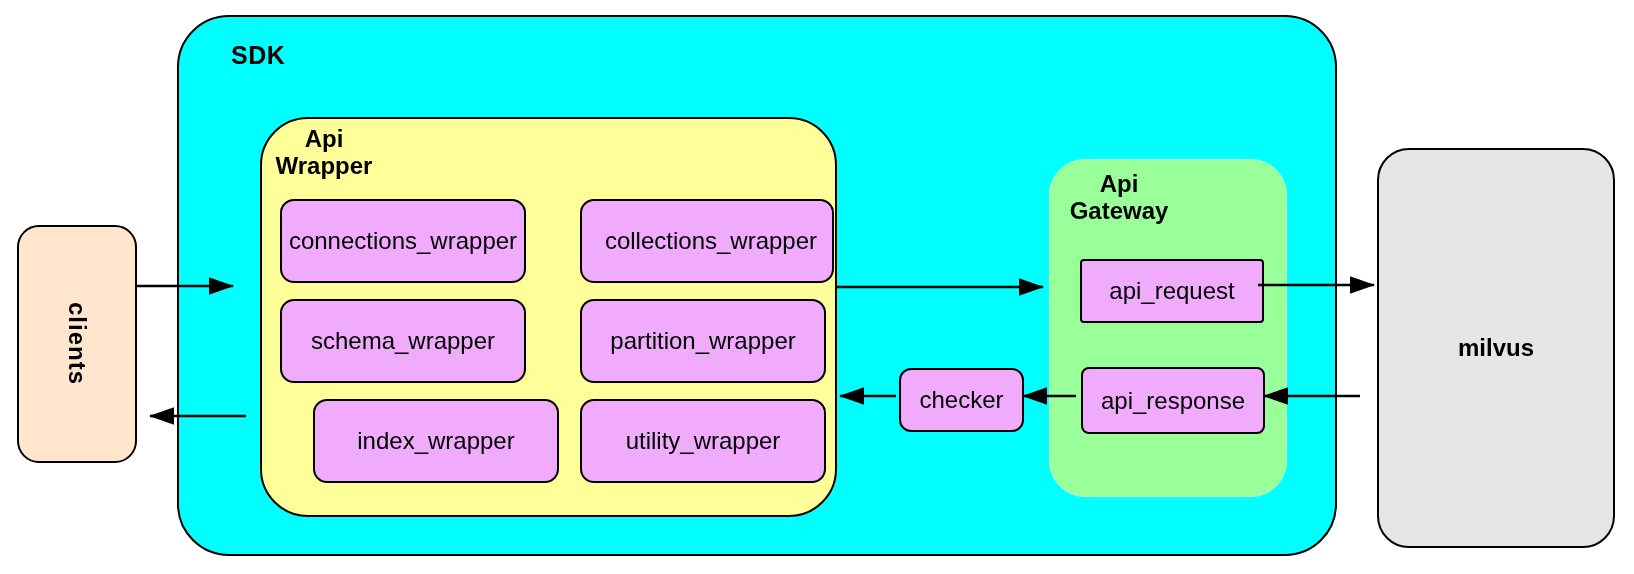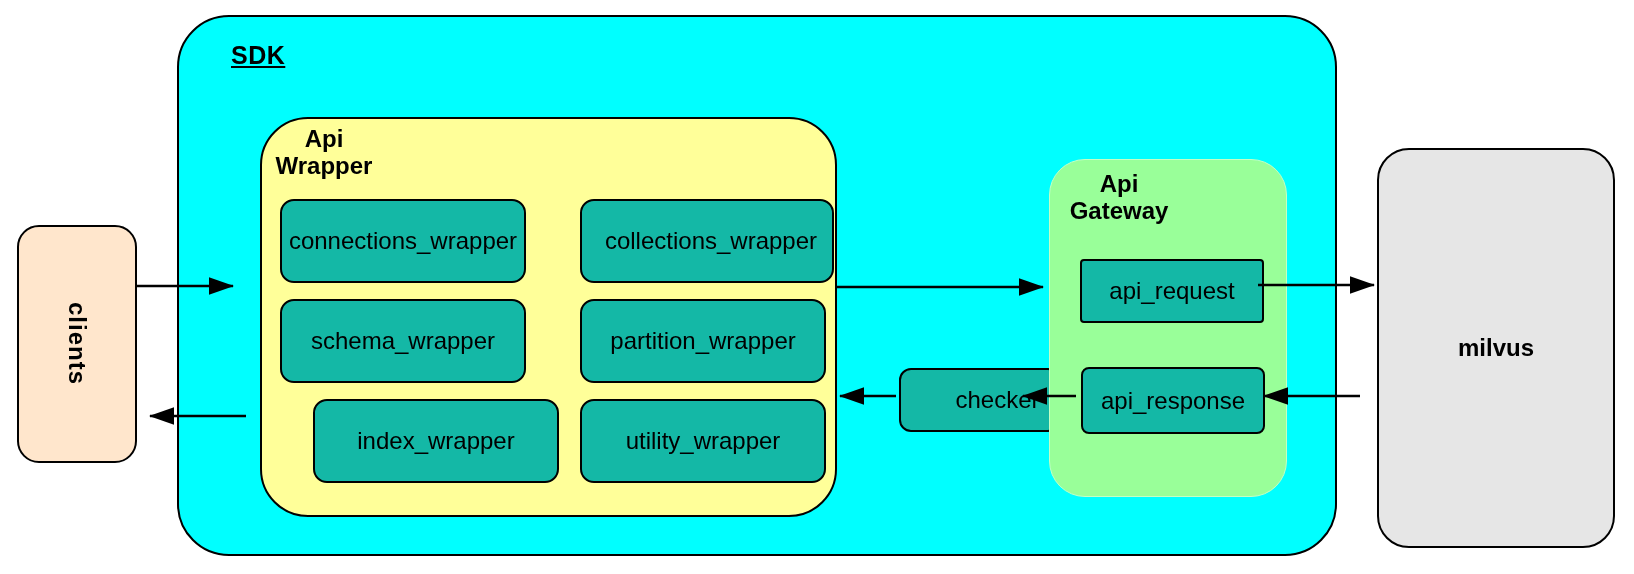--- a/index.html
+++ b/index.html
@@ -11,32 +11,32 @@
   }
   .box { position:absolute; box-sizing:border-box; }
 
   
   .sdk {
     left:177px; top:15px; width:1160px; height:541px;
     background:#00FFFF; border:2.5px solid #000; border-radius:52px;
   }
   .sdk-label {
     position:absolute; left:52px; top:24px;
-    font-size:25px; font-weight:bold; letter-spacing:0.5px;text-decoration:underline;
+    font-size:25px; font-weight:bold; letter-spacing:0.5px;
   }
   .api-wrapper {
     left:81px; top:100px; width:577px; height:400px;
     background:#FFFF99; border:2.5px solid #000; border-radius:48px;
   }
   .wrapper-label {
     position:absolute; left:-2px; top:6px; width:128px;
     font-size:24px; font-weight:bold; line-height:27px; text-align:center;
   }
   .node {
-    position:absolute; background:#14b8a6; border:2.5px solid #000;
+    position:absolute; background:#f0abfc; border:2.5px solid #000;
     border-radius:14px; display:flex; align-items:center; justify-content:center;
     font-size:24px;
   }
   .wnode { width:242px; height:80px; }
   .n-connections { left:18px;  top:80px; }
   .n-collections { left:318px; top:80px;padding-left:8px; }
   .n-schema      { left:18px;  top:180px; }
   .n-partition   { left:318px; top:180px; }
   .n-index       { left:18px;  top:280px;margin-left:33px; }
   .n-utility     { left:318px; top:280px;text-align:right; }
@@ -44,21 +44,21 @@
   .api-gateway {
     left:870px; top:142px; width:238px; height:338px;
     background:#99FF99; border:1.5px solid #c4ffc4; border-radius:36px;
   }
   .gateway-label {
     position:absolute; left:7px; top:10px; width:124px;
     font-size:24px; font-weight:bold; line-height:27px; text-align:center;
   }
   .n-request  { left:30px; top:99px;  width:180px; height:60px; border-radius:4px; }
   .n-response { left:31px; top:207px; width:180px; height:63px; border-radius:8px; }
-  .n-checker  { left:720px; top:351px; width:121px; height:60px; border-radius:12px; font-size:24px;padding-left:36px; }
+  .n-checker  { left:720px; top:351px; width:121px; height:60px; border-radius:12px; font-size:24px; }
 
   .clients {
     left:17px; top:225px; width:120px; height:238px;
     background:#FFE6CC; border:2.5px solid #000; border-radius:22px;
     display:flex; align-items:center; justify-content:center;
   }
   .clients-label {
     writing-mode:vertical-rl;
     font-size:24px; font-weight:bold; letter-spacing:1px;
   }

